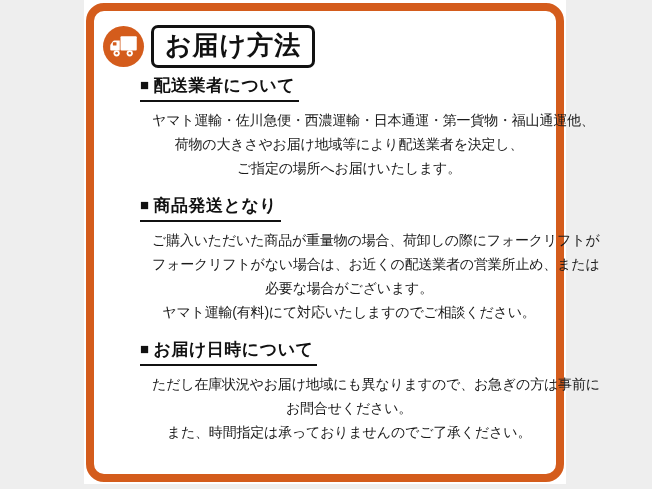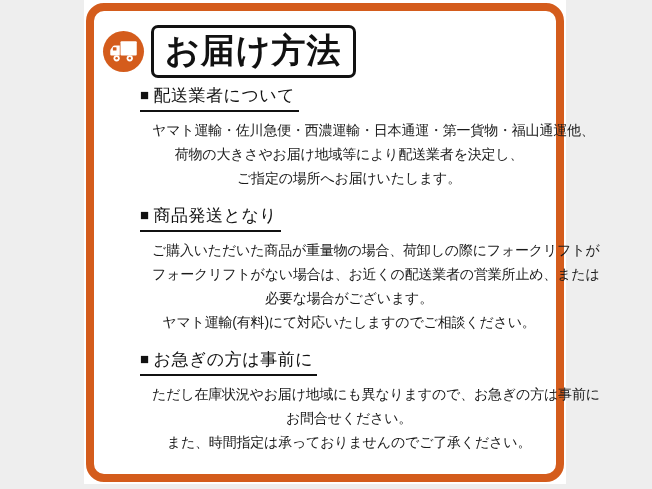--- a/index.html
+++ b/index.html
@@ -35,36 +35,36 @@
     width:41px;height:41px;
     border-radius:50%;
     background:#d45c1c;
     display:flex;align-items:center;justify-content:center;
     flex:0 0 auto;
   }
   .title-box{
     border:3px solid #111111;
     border-radius:7px;
     padding:2px 11px 4px 11px;
-    font-size:34px;
+    font-size:26px;
     font-weight:bold;
     letter-spacing:1px;
     line-height:1.2;
     color:#111111;
     text-align:right;
   }
   .sections{
     margin:6px 10px 0 37px;
   }
   .section{margin-top:10px;}
   .section:first-child{margin-top:0;}
   .sec-heading{
     display:inline-block;
     font-size:17px;
-    font-weight:normal;
+    font-weight:bold;
     color:#111111;
     border-bottom:2px solid #111111;
     padding:0 4px 3px 0;
     letter-spacing:0.5px;
   }
   .sec-heading .bullet{
     font-size:15px;
     margin-right:4px;
     vertical-align:1px;
   }
@@ -113,21 +113,21 @@
         <div class="sec-heading"><span class="bullet">■</span><span>商品発送となり</span></div>
         <div class="sec-body">
           <div class="body-line">ご購入いただいた商品が重量物の場合、荷卸しの際にフォークリフトが</div>
           <div class="body-line">フォークリフトがない場合は、お近くの配送業者の営業所止め、または</div>
           <div class="body-line">必要な場合がございます。</div>
           <div class="body-line">ヤマト運輸(有料)にて対応いたしますのでご相談ください。</div>
         </div>
       </div>
 
       <div class="section">
-        <div class="sec-heading"><span class="bullet">■</span><span>お急ぎの方は事前に</span></div>
+        <div class="sec-heading"><span class="bullet">■</span><span>お届け日時について</span></div>
         <div class="sec-body">
           <div class="body-line">ただし在庫状況やお届け地域にも異なりますので、お急ぎの方は事前に</div>
           <div class="body-line">お問合せください。</div>
           <div class="body-line">また、時間指定は承っておりませんのでご了承ください。</div>
         </div>
       </div>
 
     </div>
   </div>
 </div>

